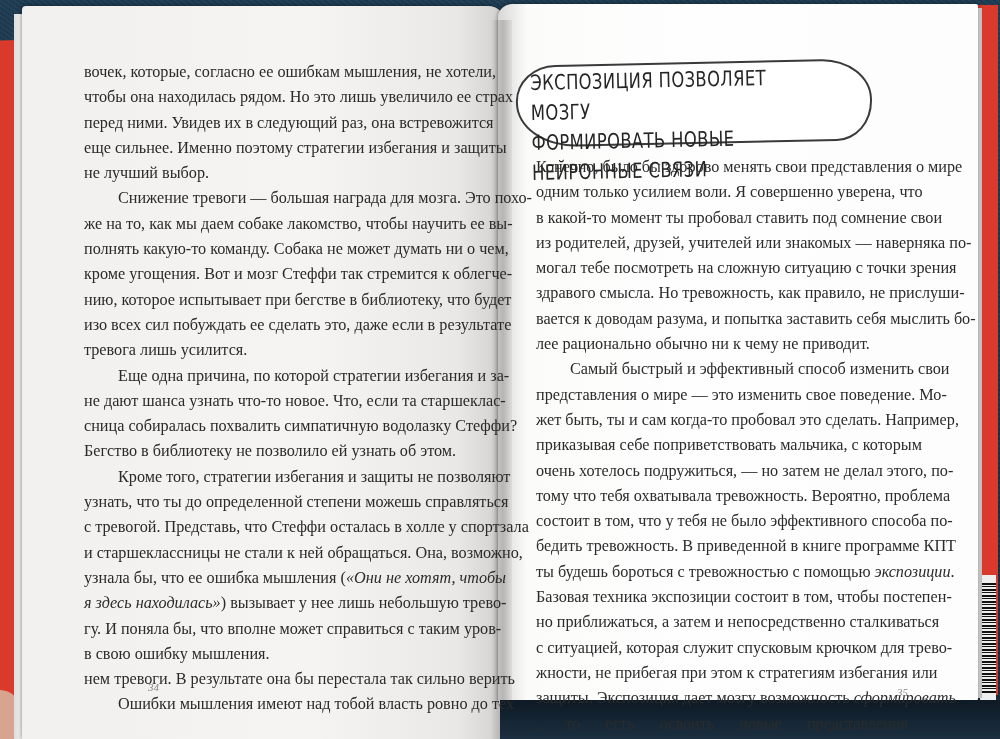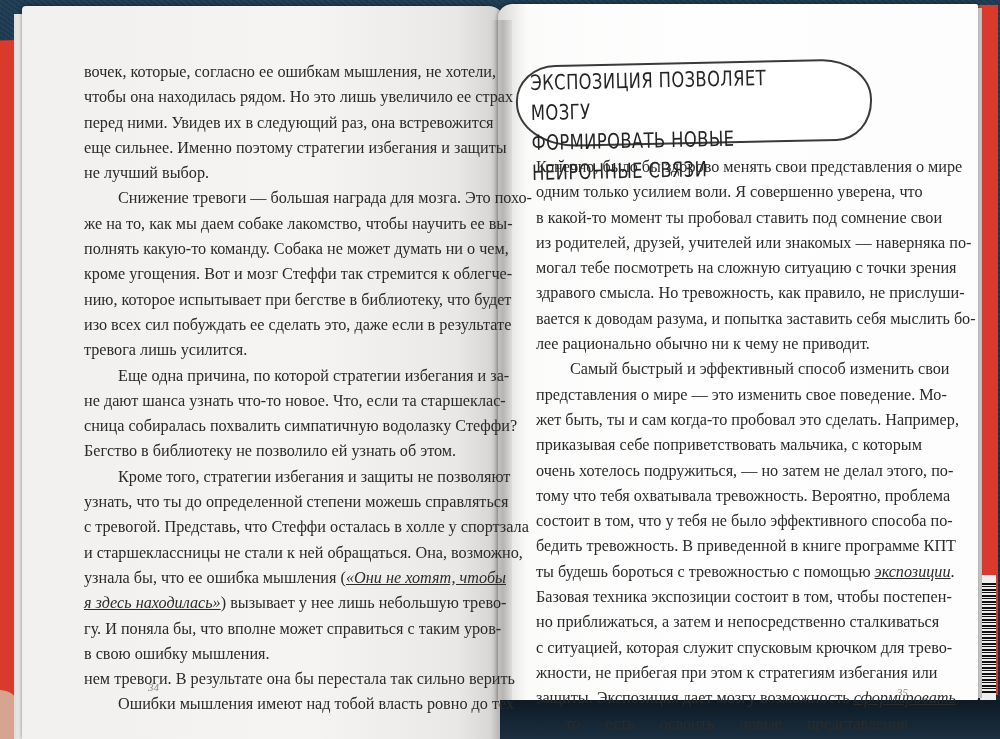--- a/index.html
+++ b/index.html
@@ -61,21 +61,21 @@
 
   .text-col {
     position: absolute; font-size: 16.2px; line-height: 25.3px; color: #2a2a2a;
     text-align: justify;
   }
   .left-col { left: 84px; top: 60px; width: 404px; }
   .right-col { left: 536px; top: 155px; width: 372px; color: #2b2b2b; }
   .text-col .ln { display: block; white-space: nowrap; text-align: justify; text-align-last: justify; }
   .text-col .ln.last { text-align-last: left; }
   .text-col .ln.ind { padding-left: 34px; }
-  .text-col i { font-style: italic; text-decoration: underline; }
+  .text-col i { font-style: italic; }
 
   .heading-bubble {
     position: absolute; left: 516px; top: 62px; width: 352px; height: 78px;
     border: 2px solid #3a3a3a; border-radius: 40px 50px 36px 60px / 36px 40px 40px 44px;
     transform: rotate(-1.2deg);
     background: #fff;
   }
   .heading-text {
     position: absolute; left: 530px; top: 68px; width: 340px;
     font-family: "DejaVu Sans", sans-serif; font-size: 21px; line-height: 30px;

